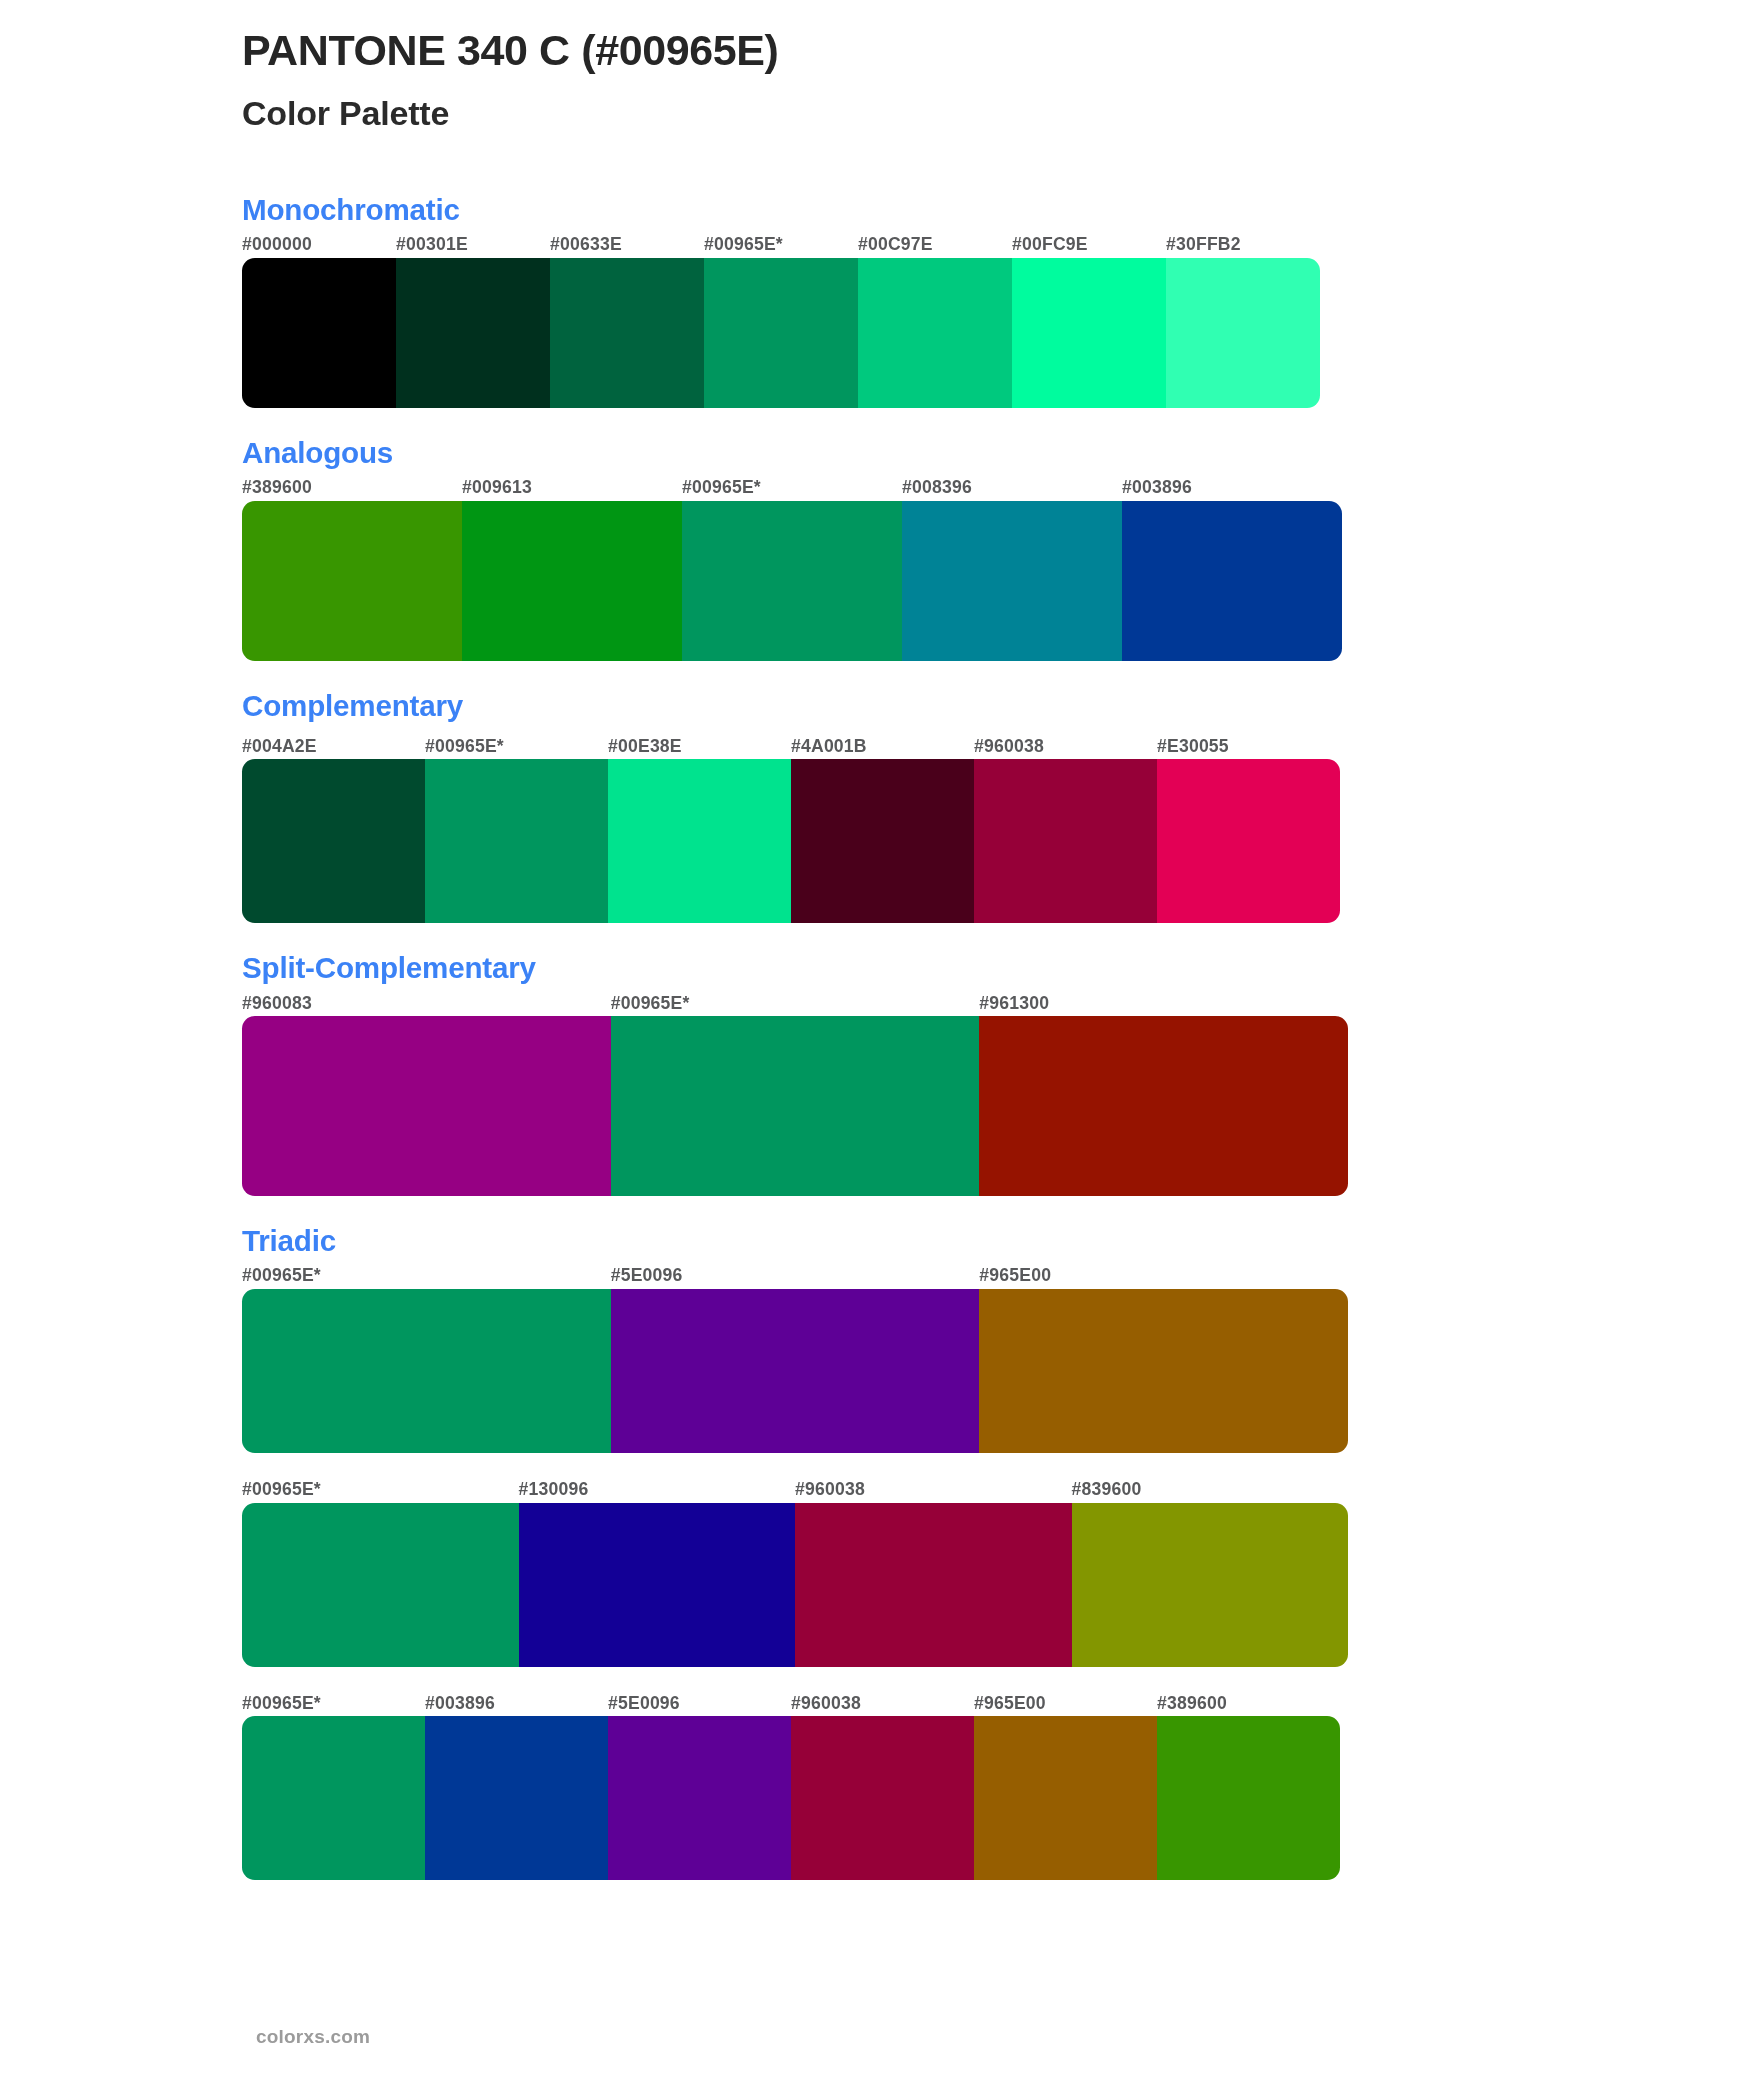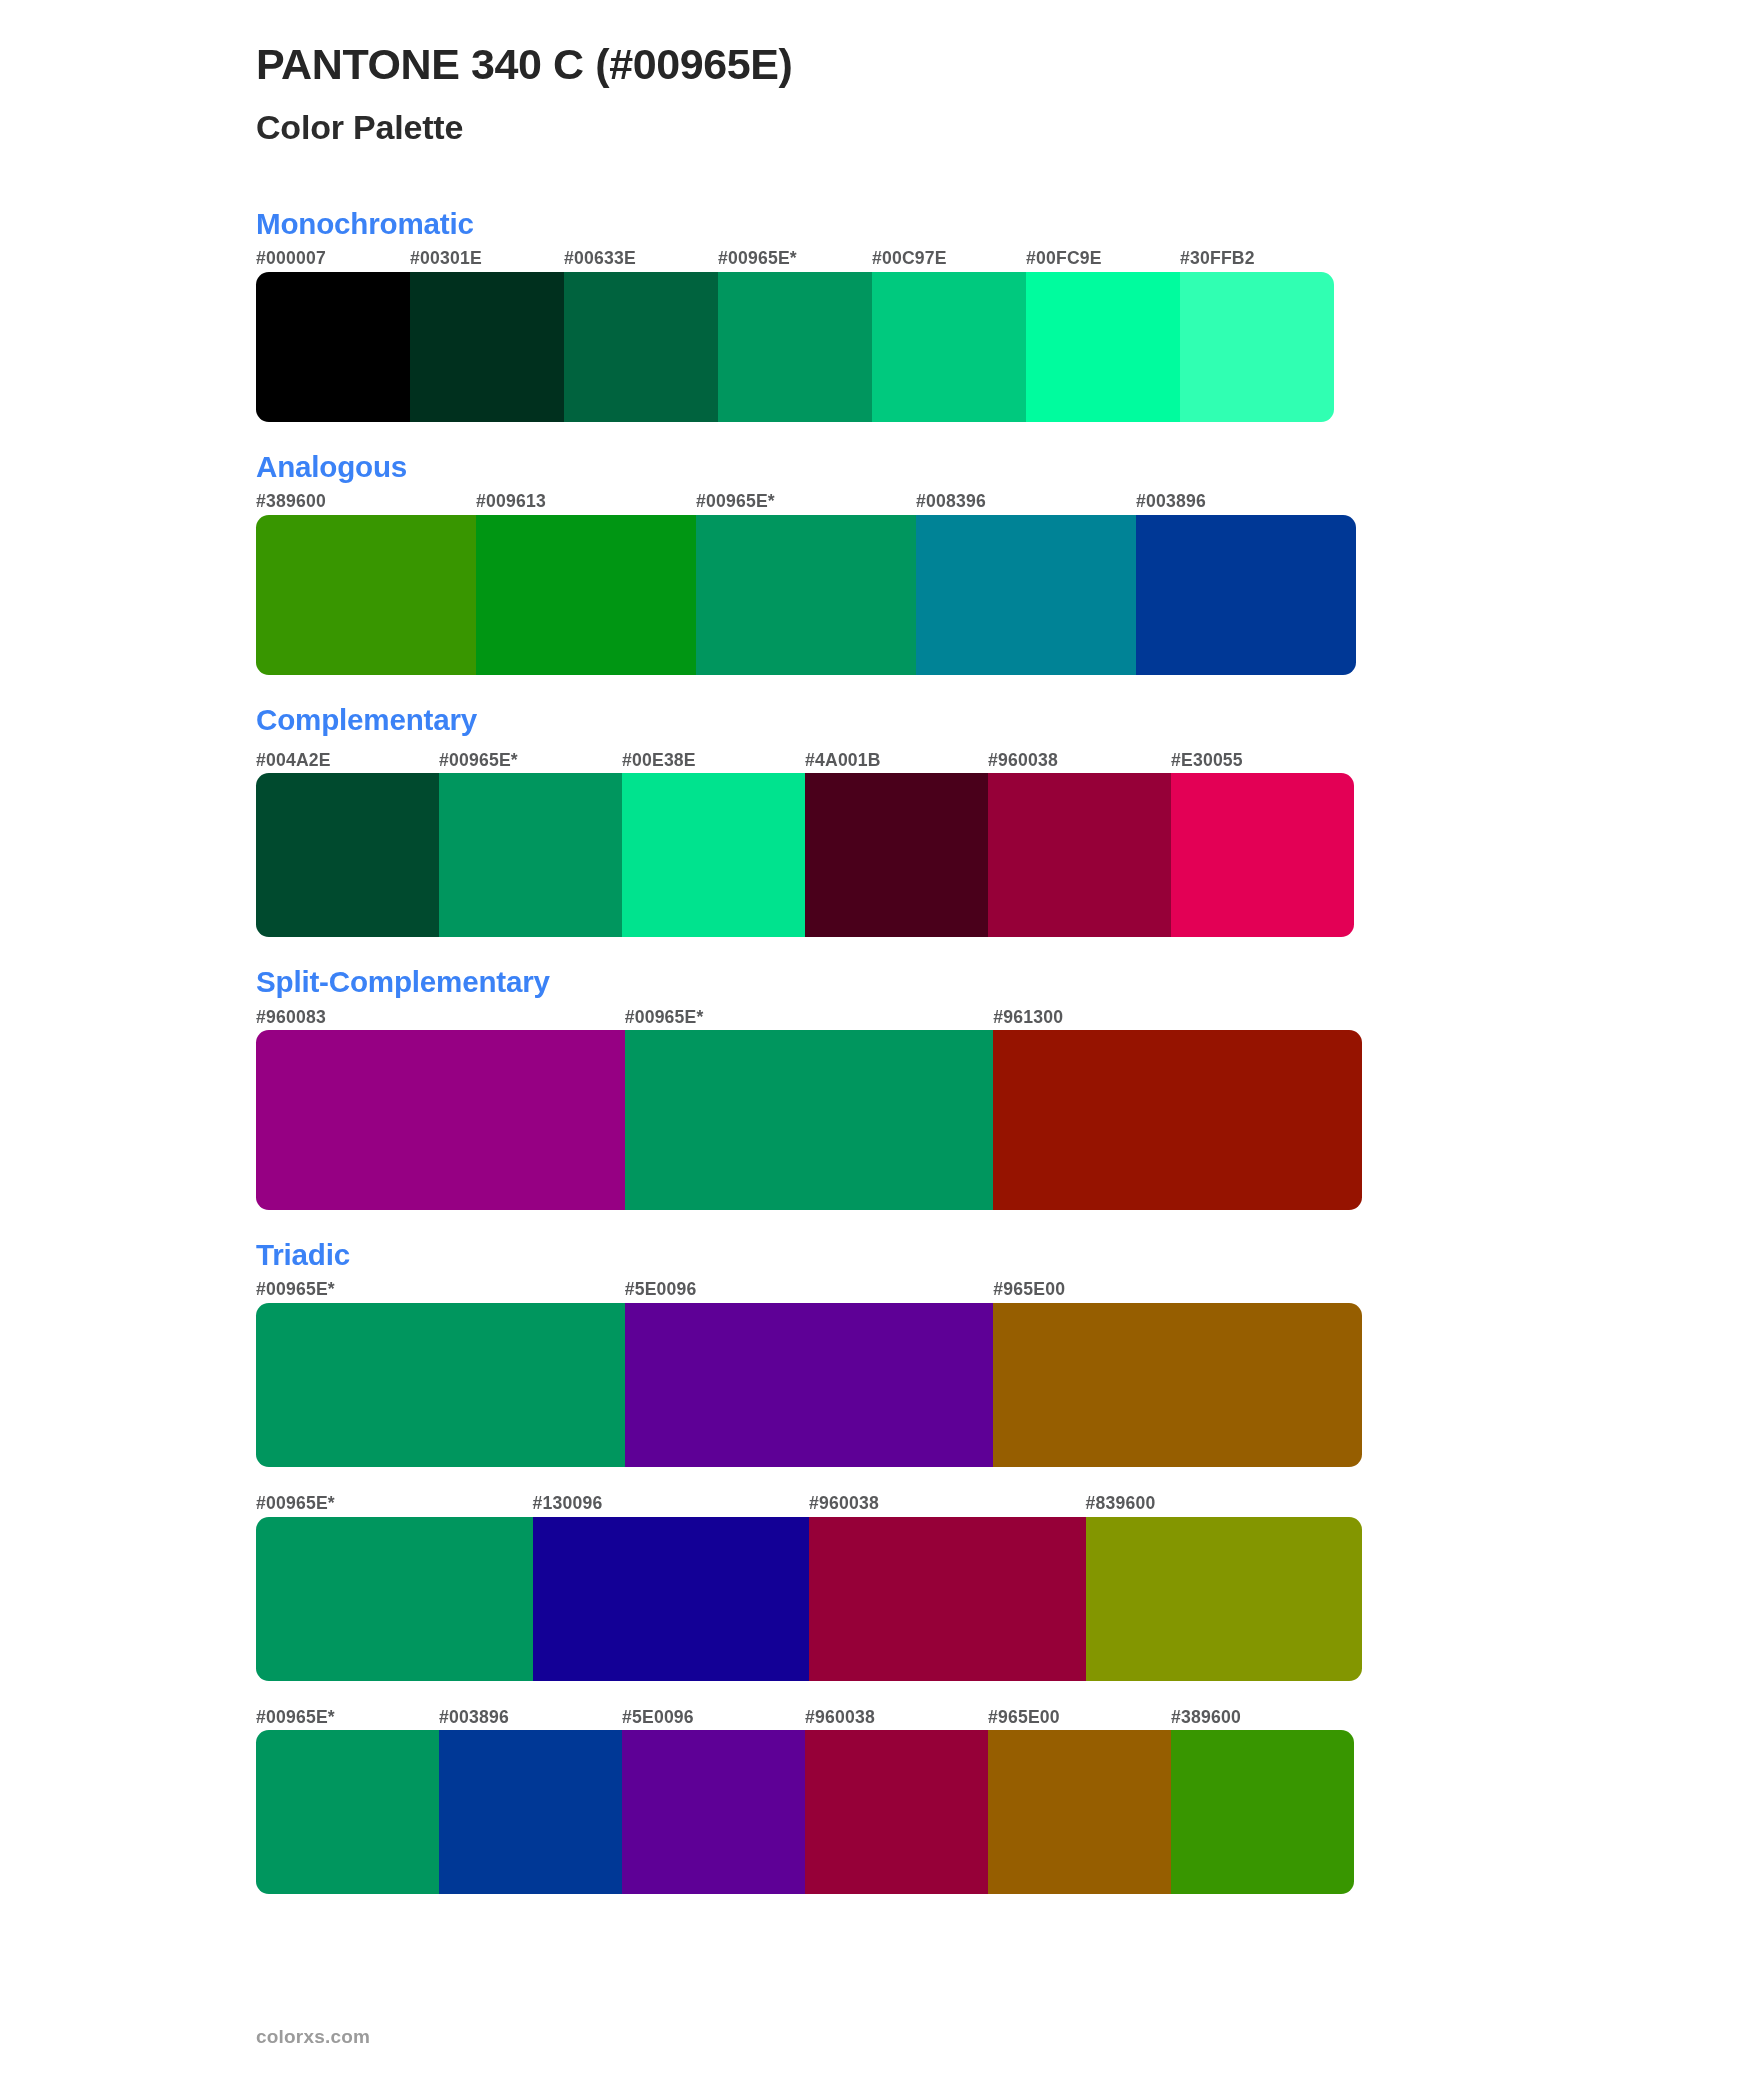--- a/index.html
+++ b/index.html
@@ -13,21 +13,21 @@
     font-family: "Liberation Sans", sans-serif;
     -webkit-font-smoothing: antialiased;
     overflow: hidden;
   }
 
   .page {
     position: relative;
     width: 1757px;
     height: 2077px;
     box-sizing: border-box;
-    padding: 16px;
+    padding: 2px;
   }
 
   
   .header {
     padding: 24px 0 0 240px;
   }
   .page-title {
     font-size: 43px;
     font-weight: bold;
     color: #262626;
@@ -118,21 +118,21 @@
 
   <div class="header">
     <h1 class="page-title">PANTONE 340 C (#00965E)</h1>
     <h2 class="page-subtitle">Color Palette</h2>
   </div>
 
   <div class="sections">
       <div class="section">
         <div class="section-title">Monochromatic</div>
         <div class="swatch-labels" style="width: 1078px;">
-          <div class="swatch-label" style="width: 154px;">#000007</div>
+          <div class="swatch-label" style="width: 154px;">#000000</div>
           <div class="swatch-label" style="width: 154px;">#00301E</div>
           <div class="swatch-label" style="width: 154px;">#00633E</div>
           <div class="swatch-label" style="width: 154px;">#00965E*</div>
           <div class="swatch-label" style="width: 154px;">#00C97E</div>
           <div class="swatch-label" style="width: 154px;">#00FC9E</div>
           <div class="swatch-label" style="width: 154px;">#30FFB2</div>
         </div>
         <div class="swatch-row" style="width: 1078px; height: 150px;">
           <div class="swatch" title="#000000" style="width: 154px; background: rgb(0, 0, 0);"></div>
           <div class="swatch" title="#00301E" style="width: 154px; background: rgb(0, 48, 30);"></div>

